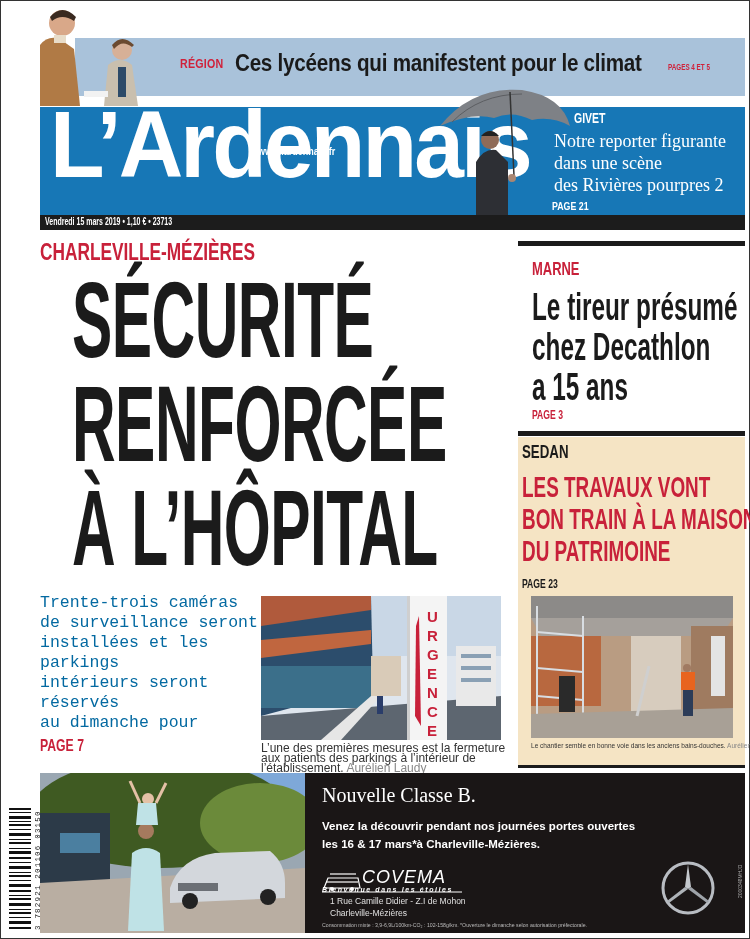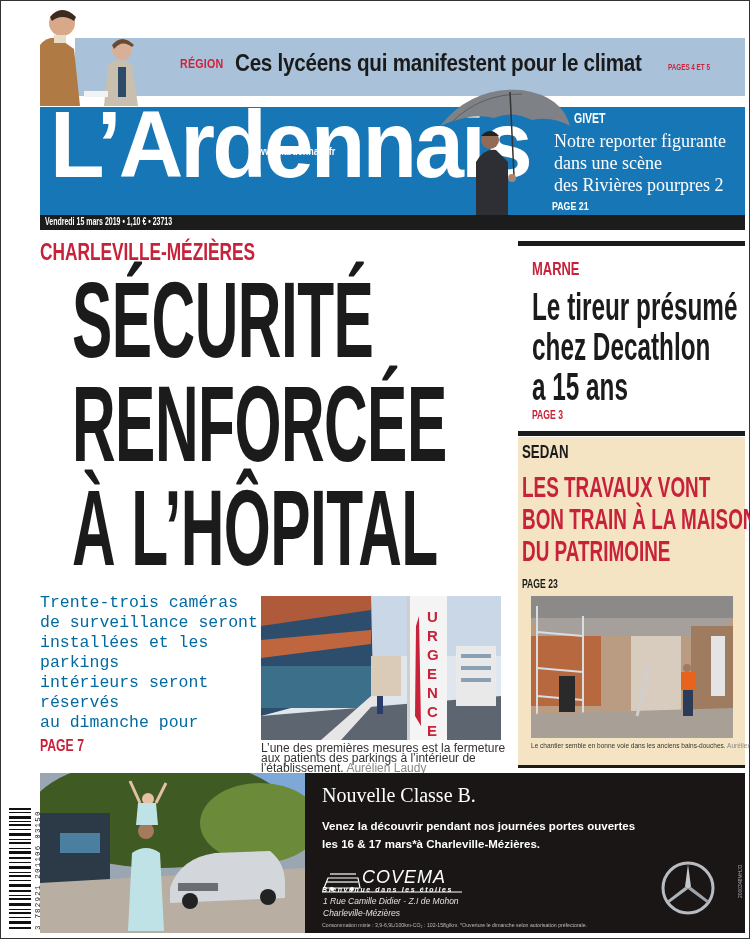--- a/index.html
+++ b/index.html
@@ -51,21 +51,21 @@
   .sedan-caption .credit { color:#888; }
 
   
   .ad-outer { position:absolute; left:40px; top:773px; width:705px; height:160px; background:#1a1616; }
   .ad-photo { position:absolute; left:40px; top:773px; width:265px; height:160px; overflow:hidden; }
   .ad-title { position:absolute; left:322px; top:784px; font-family:"Liberation Serif", serif; font-size:20px; color:#ffffff; }
   .ad-line { position:absolute; left:322px; font-size:11.5px; font-weight:bold; color:#ffffff; white-space:nowrap; }
   .covema-logo { position:absolute; left:322px; top:868px; width:140px; height:28px; }
   .covema-name { position:absolute; left:362px; top:867px; font-size:18px; font-weight:normal; font-style:italic; color:#ffffff; letter-spacing:1px; }
   .covema-tag { position:absolute; left:322px; top:886px; font-size:7px; font-weight:bold; font-style:italic; color:#ffffff; letter-spacing:1.6px; }
-  .ad-address { position:absolute; left:323px; font-size:8.5px; color:#e0e0e0; white-space:nowrap;font-style:italic; }
+  .ad-address { position:absolute; left:330px; font-size:8.5px; color:#e0e0e0; white-space:nowrap; }
   .ad-legal { position:absolute; left:322px; top:922px; font-size:5.2px; color:#bcbcbc; white-space:nowrap; }
   .mb-star { position:absolute; left:660px; top:860px; width:56px; height:56px; }
   .ad-code { position:absolute; left:737px; top:898px; font-size:5px; color:#aaa; transform:rotate(-90deg); transform-origin:left top; white-space:nowrap; }
 
   .barcode { position:absolute; left:5px; top:806px; width:28px; height:128px; }
   .barcode-num { position:absolute; left:34px; top:930px; font-size:7.5px; color:#222; transform:rotate(-90deg); transform-origin:left top; white-space:nowrap; letter-spacing:1.2px; font-family:"Liberation Mono", monospace; }
 </style>
 </head>
 <body>
 

